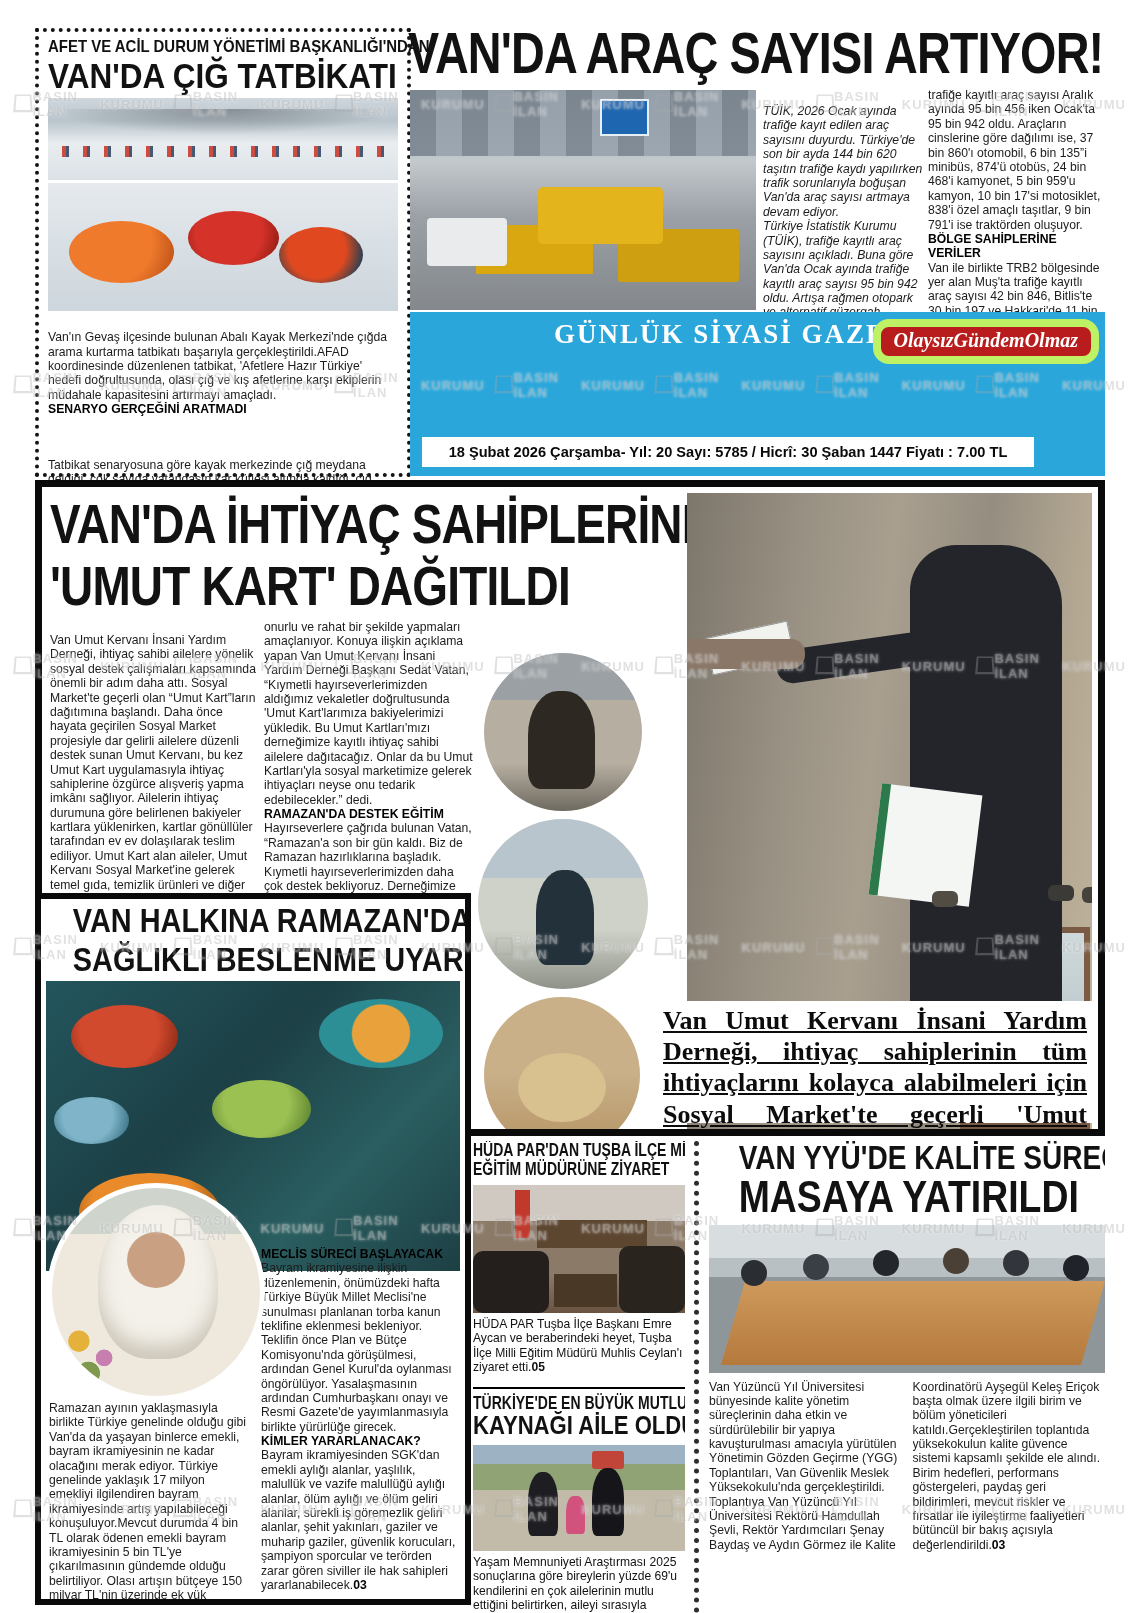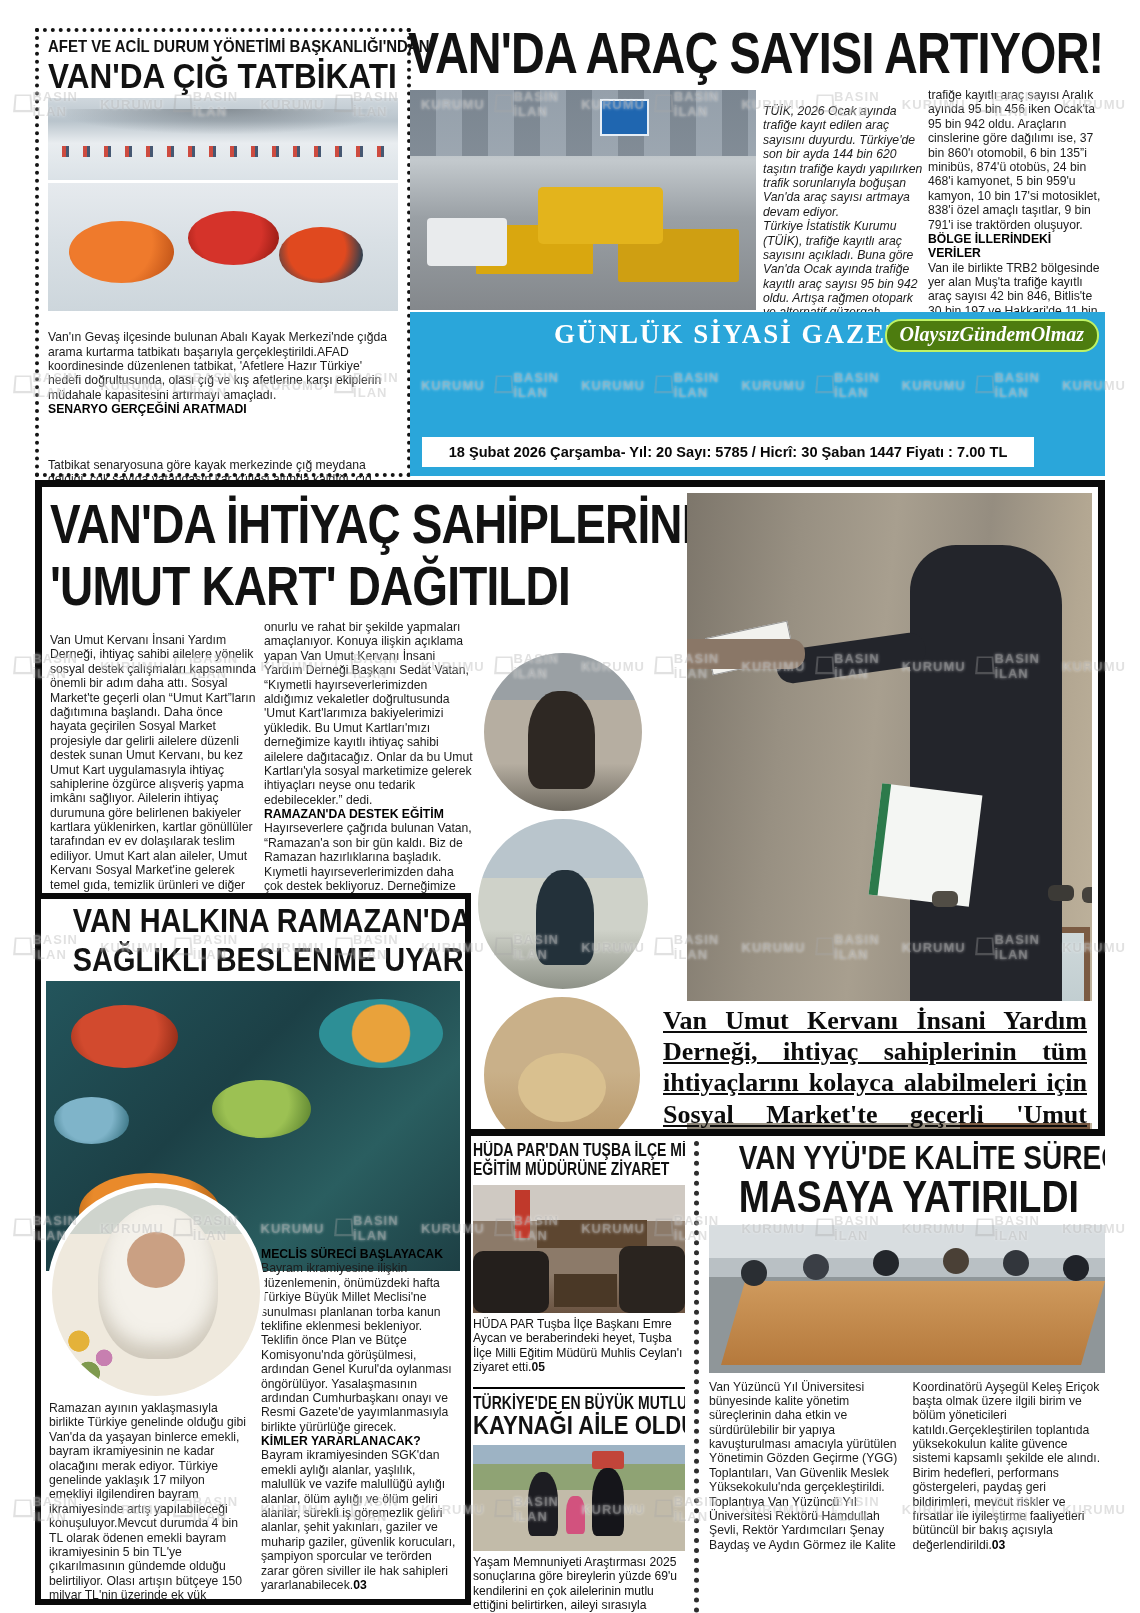--- a/index.html
+++ b/index.html
@@ -54,23 +54,23 @@
   .t-bus{position:absolute;left:37%;top:44%;width:36%;height:26%;background:#e3b41c;border-radius:5px;
       box-shadow:-66px 34px 0 -4px #d9a70f,78px 40px 0 -2px #cf9f12;}
   .t-van{position:absolute;left:5%;top:58%;width:23%;height:22%;background:#e9ebed;border-radius:4px;}
   #veh-col1{left:763px;top:104px;width:160px;height:224px;overflow:hidden;font-style:italic;}
   #veh-col2{left:928px;top:88px;width:177px;height:224px;overflow:hidden;}
 
   
   #masthead{left:410px;top:312px;width:695px;height:164px;background:#2aa6da;overflow:hidden;}
   .mh-tagline{position:absolute;left:105px;top:7px;width:450px;text-align:center;
       font-family:"Liberation Serif",serif;font-weight:700;font-size:27px;color:#fff;letter-spacing:2px;}
-  .mh-slogan{position:absolute;right:6px;top:7px;background:#4d7c0f;color:#fff;
+  .mh-slogan{position:absolute;right:6px;top:7px;background:#b91c1c;color:#fff;
       font-family:"Liberation Serif",serif;font-style:italic;font-weight:700;font-size:20px;
-      padding:2px 13px 4px;border-radius:16px;border:2px solid #bef264;}
+      padding:2px 13px 4px;border-radius:16px;border:8px solid #bef264;}
   .mh-logo{position:absolute;left:0;right:0;top:22px;text-align:center;
       font-family:"Liberation Serif",serif;font-weight:700;font-size:118px;color:#fff;line-height:1;z-index:2;}
   .mh-globe{display:inline-block;width:84px;height:84px;border-radius:50%;margin:0 3px;
       vertical-align:baseline;transform:translateY(10px);
       background:radial-gradient(circle at 35% 28%,#a6d4f4 0%,#4d8ad6 32%,#16449a 68%,#071f52 100%);
       box-shadow:inset -8px -12px 18px rgba(0,0,20,.45),0 0 0 3px rgba(255,255,255,.85);}
   .mh-datebar{position:absolute;left:12px;bottom:9px;width:612px;height:30px;background:#fff;
       text-align:center;font-weight:700;font-size:14.6px;line-height:30px;color:#090909;z-index:1;}
 
   
@@ -204,21 +204,21 @@
     <div class="t-sign"></div>
     <div class="t-bus"></div>
     <div class="t-van"></div>
   </div>
   <div class="abs bt" id="veh-col1">
     <span>TÜİK, 2026 Ocak ayında trafiğe kayıt edilen araç sayısını duyurdu. Türkiye'de son bir ayda 144 bin 620 taşıtın trafiğe kaydı yapılırken trafik sorunlarıyla boğuşan Van'da araç sayısı artmaya devam ediyor.</span><br>
     <span>Türkiye İstatistik Kurumu (TÜİK), trafiğe kayıtlı araç sayısını açıkladı. Buna göre Van'da Ocak ayında trafiğe kayıtlı araç sayısı 95 bin 942 oldu. Artışa rağmen otopark ve alternatif güzergah yatırımı alamayan Van'da trafik çilesi de büyümeye devam ediyor.TÜİK verilerine göre, Van'da</span>
   </div>
   <div class="abs bt" id="veh-col2">
     <span>trafiğe kayıtlı araç sayısı Aralık ayında 95 bin 456 iken Ocak'ta 95 bin 942 oldu. Araçların cinslerine göre dağılımı ise, 37 bin 860'ı otomobil, 6 bin 135”i minibüs, 874'ü otobüs, 24 bin 468'i kamyonet, 5 bin 959'u kamyon, 10 bin 17'si motosiklet, 838'i özel amaçlı taşıtlar, 9 bin 791'i ise traktörden oluşuyor.</span><br>
-    <span class="subline">BÖLGE İLLERİNDEKİ VERİLER</span><br>
+    <span class="subline">BÖLGE SAHİPLERİNE VERİLER</span><br>
     <span>Van ile birlikte TRB2 bölgesinde yer alan Muş'ta trafiğe kayıtlı araç sayısı 42 bin 846, Bitlis'te 30 bin 197 ve Hakkari'de 11 bin 860 oldu.</span>
   </div>
 
   <div class="abs" id="masthead">
     <div class="mh-tagline">GÜNLÜK SİYASİ GAZETE</div>
     <div class="mh-slogan">OlaysızGündemOlmaz</div>
     <div class="mh-datebar">18 Şubat 2026 Çarşamba- Yıl: 20  Sayı: 5785 / Hicrî: 30 Şaban 1447 Fiyatı : 7.00 TL  www.vanolay.com</div>
   </div>
 
   <div class="abs" id="box-umut">

